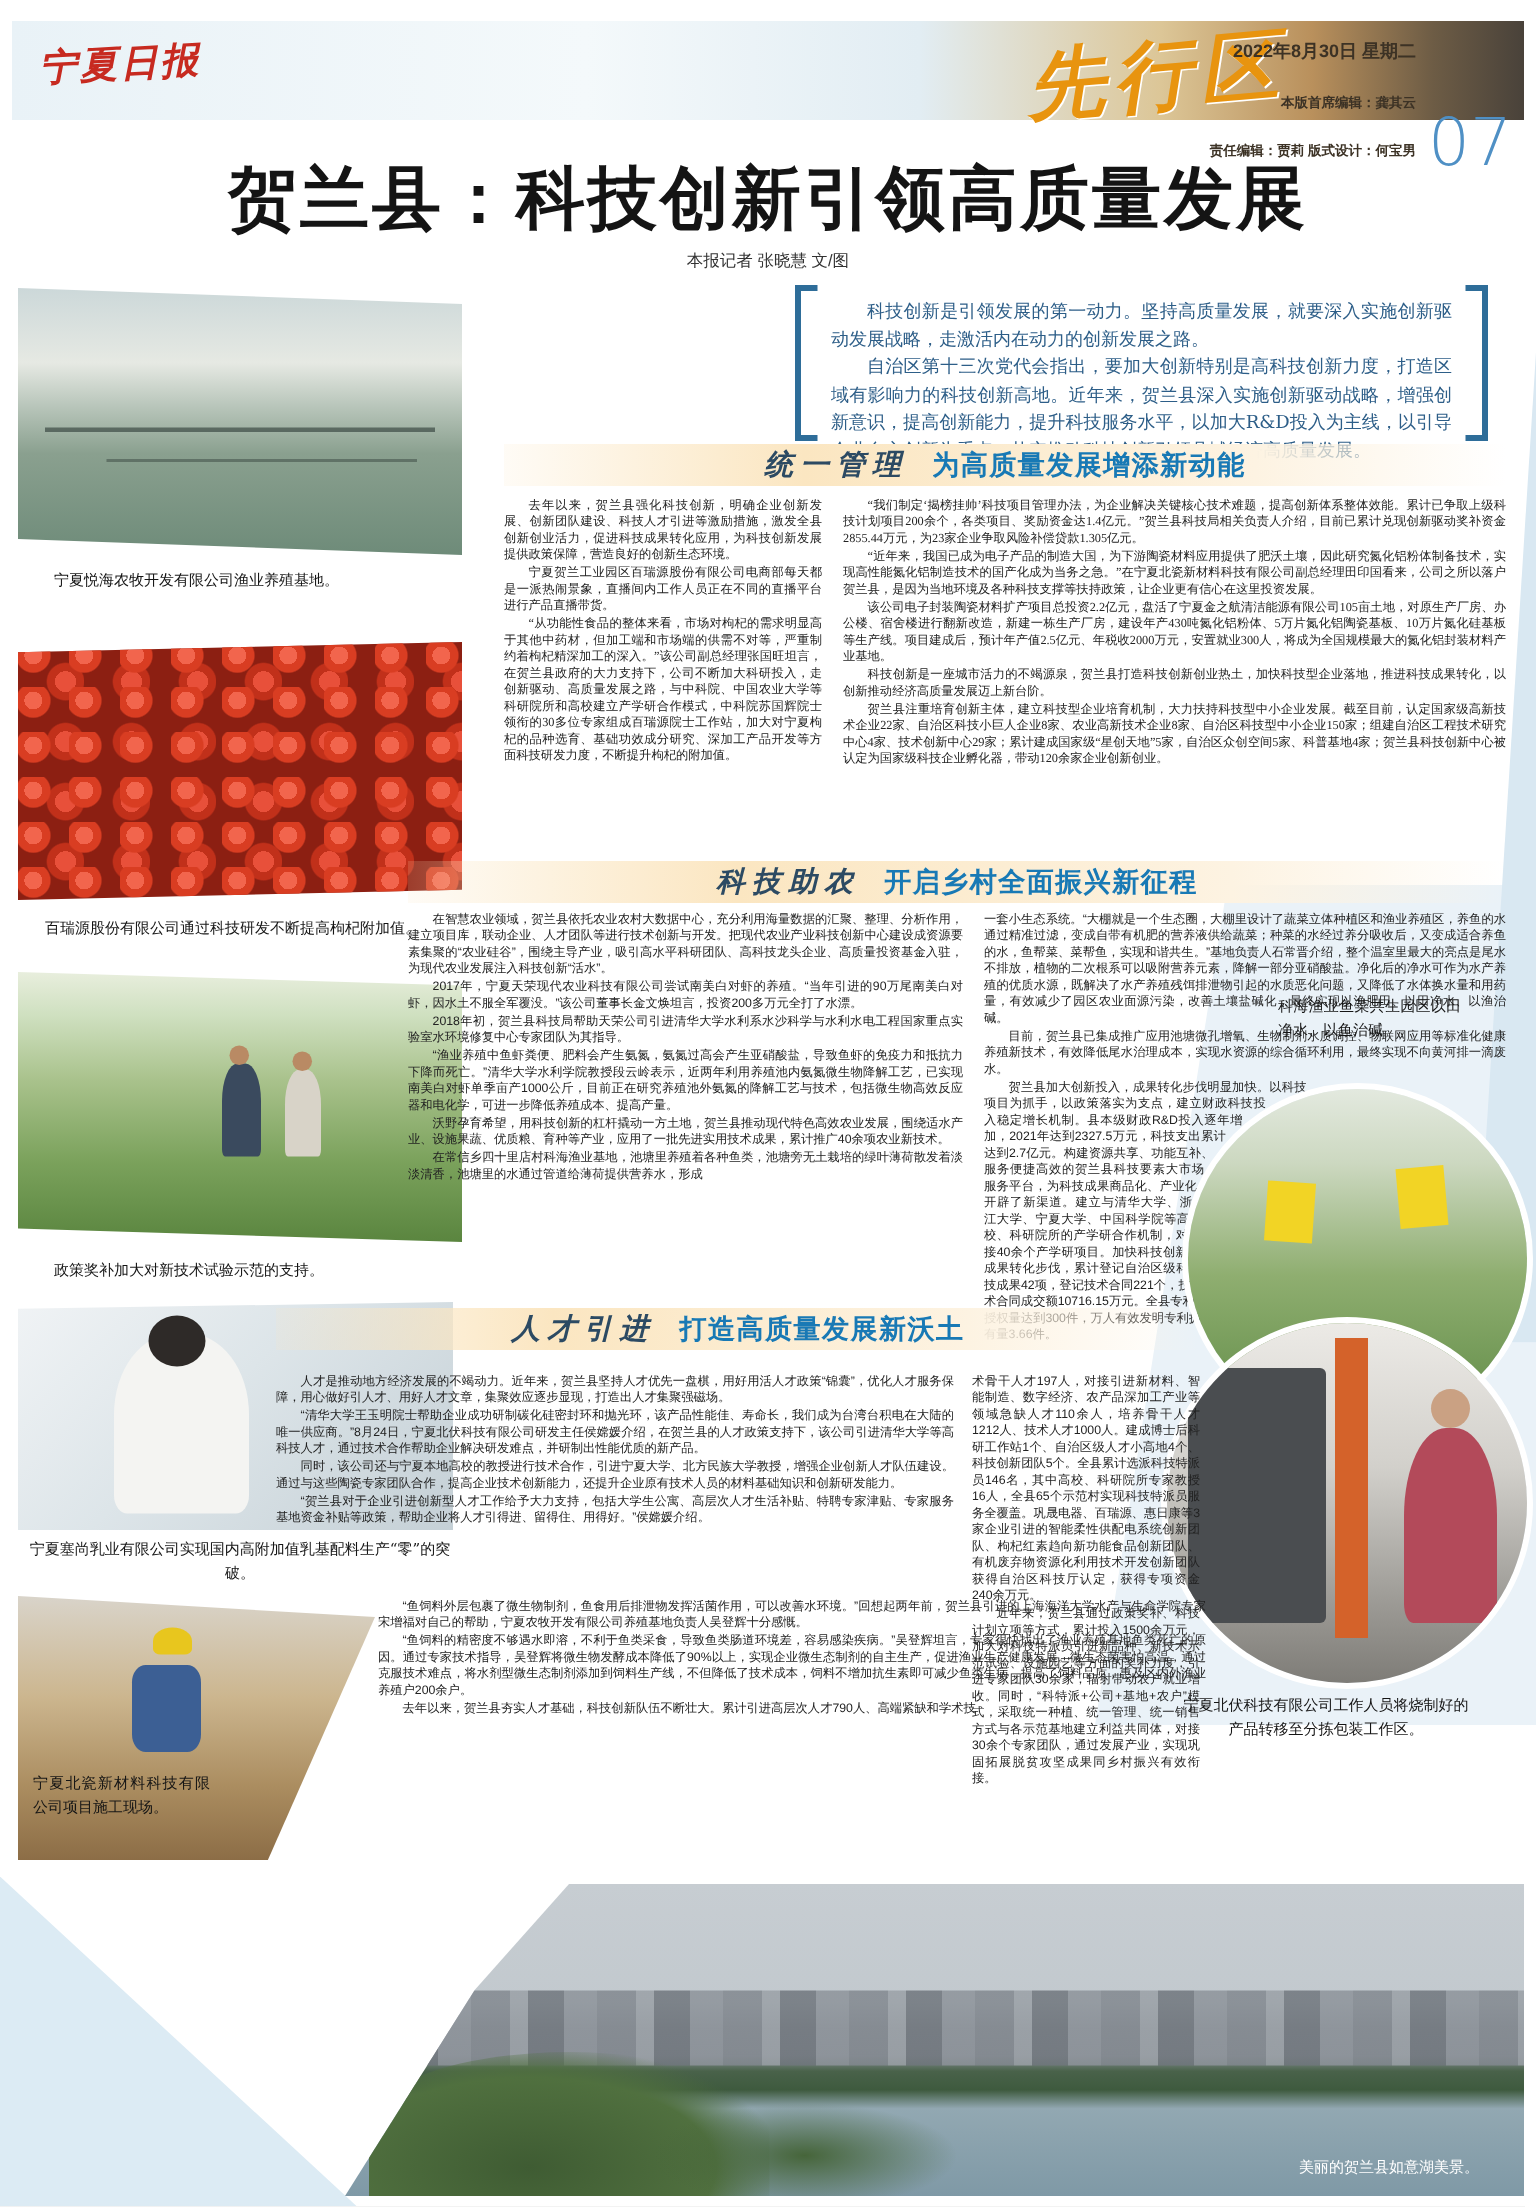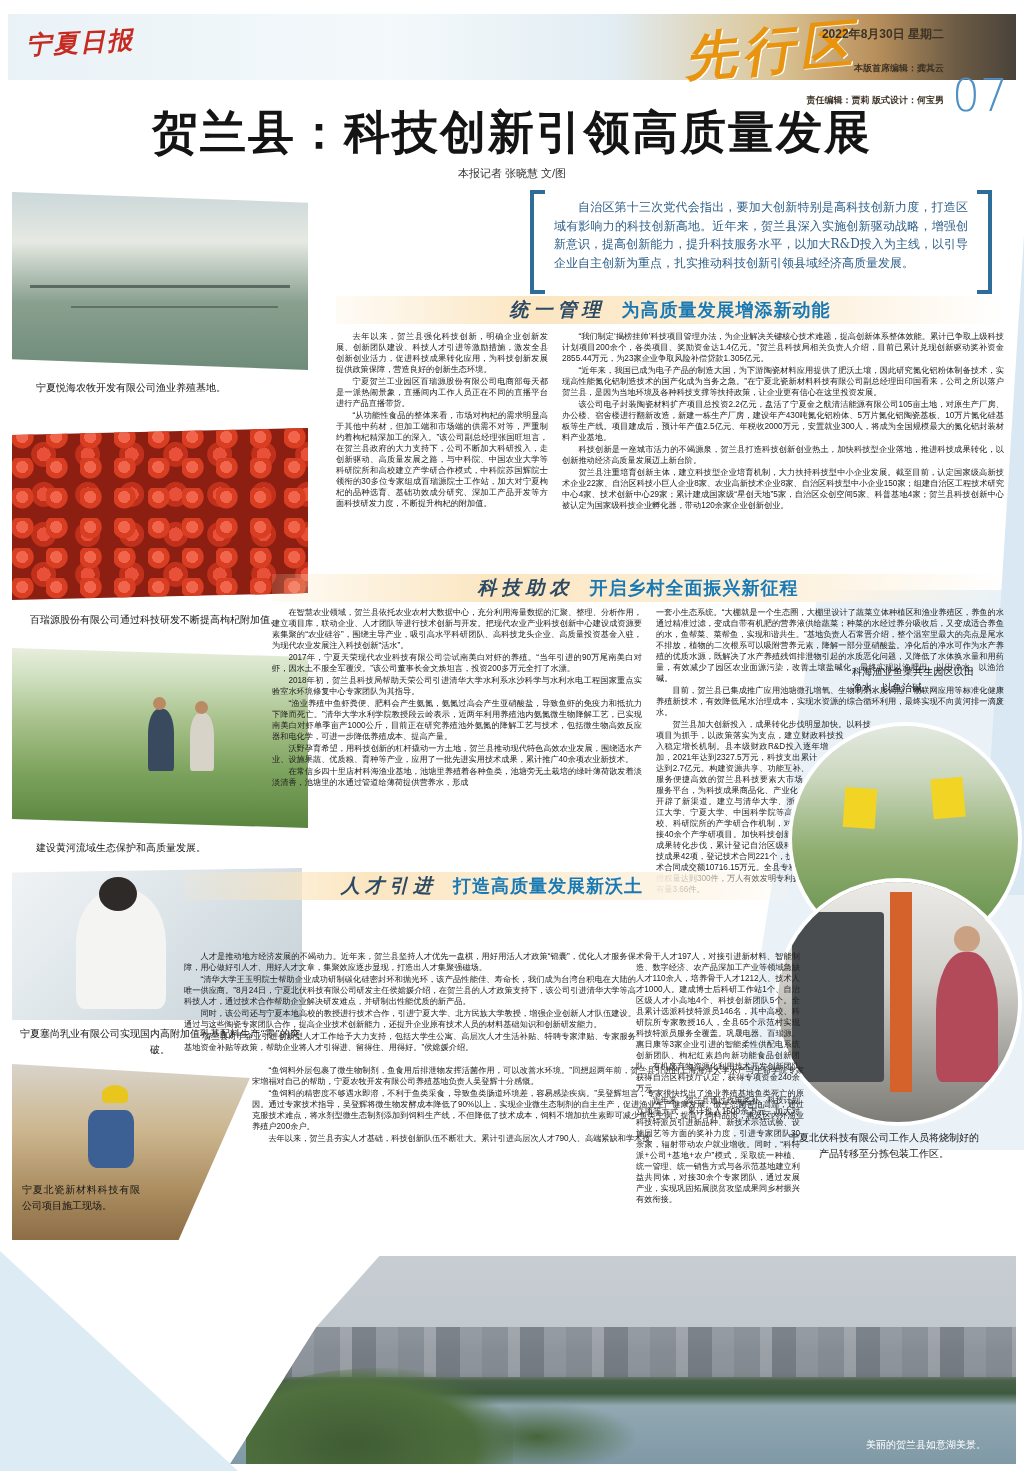--- a/index.html
+++ b/index.html
@@ -48,27 +48,27 @@
   
   .secbar{position:absolute;height:28px;z-index:3;display:flex;align-items:center;justify-content:center;
      background:linear-gradient(90deg,rgba(251,230,193,.15),#fbe6c1 30%,#fdf3e2 75%,rgba(253,243,226,0));}
   .s-tag{font-family:"DejaVu Serif",serif;font-style:italic;font-weight:bold;color:#2c4a63;
      font-size:19px;letter-spacing:5px;}
   .s-title{font-weight:700;color:#1879b5;font-size:18px;margin-left:16px;letter-spacing:1px;}
 
   
   .body-col p{margin:0 0 1px 0;text-indent:2em;font-size:8.2px;line-height:1.34;text-align:justify;color:#222;}
   .body-col p.noindent{text-indent:0;}
-  .s1-body{position:absolute;left:336px;top:332px;width:668px;height:240px;display:flex;gap:14px;z-index:2;overflow:hidden;}
+  .s1-body{position:absolute;left:336px;top:332px;width:668px;height:240px;display:flex;gap:14px;z-index:2;overflow:hidden;font-family:Liberation Serif, serif;}
   .s1-c1{width:212px;}
   .s1-c2{flex:1;}
   .s2-body{position:absolute;left:272px;top:608px;width:732px;z-index:2;display:flex;gap:14px;}
   .s2-c1{width:370px;height:262px;overflow:hidden;}
   .s2-c2{flex:1;}
-  .s3-flex{position:absolute;left:184px;top:952px;width:616px;display:flex;z-index:2;}
+  .s3-flex{position:absolute;left:184px;top:916px;width:616px;display:flex;gap:12px;z-index:2;}
   .s3-main{width:452px;height:158px;overflow:hidden;}
   .s3-side{flex:1;height:330px;overflow:hidden;}
   .s3-bottom{position:absolute;left:252px;top:1066px;width:552px;height:188px;z-index:2;overflow:hidden;}
 
   
   .ph{position:absolute;z-index:2;}
   .pond{left:12px;top:192px;width:296px;height:178px;clip-path:polygon(0 0,100% 6%,100% 100%,0 94%);
      background:linear-gradient(180deg,#ccd8d9 0%,#e6e9e3 28%,#b9c6bb 44%,#8aa08f 62%,#6e8b79 100%);}
   .pond-line{position:absolute;left:6%;top:52%;width:88%;height:3px;background:#3c4a44;opacity:.7;}
   .pond-line2{position:absolute;left:20%;top:64%;width:70%;height:2px;background:#46554d;opacity:.6;}
@@ -141,41 +141,42 @@
       <div class="hdr-ed">本版首席编辑：龚其云</div>
       <div class="hdr-ed">责任编辑：贾莉  版式设计：何宝男</div>
     </div>
     <div class="page-no">07</div>
   </div>
 
   <div class="headline">贺兰县：科技创新引领高质量发展</div>
   <div class="byline">本报记者 张晓慧 文/图</div>
 
   <div class="intro-box kai">
+    <p>科技创新是引领发展的第一动力。坚持高质量发展，就要深入实施创新驱动发展战略，走激活内在动力的创新发展之路。</p>
     <p>自治区第十三次党代会指出，要加大创新特别是高科技创新力度，打造区域有影响力的科技创新高地。近年来，贺兰县深入实施创新驱动战略，增强创新意识，提高创新能力，提升科技服务水平，以加大R&amp;D投入为主线，以引导企业自主创新为重点，扎实推动科技创新引领县域经济高质量发展。</p>
   </div>
 
   <div class="ph pond">
     <div class="pond-line"></div>
     <div class="pond-line2"></div>
   </div>
   <div class="cap cap-pond kai">宁夏悦海农牧开发有限公司渔业养殖基地。</div>
 
   <div class="ph goji"></div>
   <div class="cap cap-goji kai">百瑞源股份有限公司通过科技研发不断提高枸杞附加值。</div>
 
   <div class="ph field">
     <div class="fig1">
         <div class="fighead"></div>
       </div>
     <div class="fig2">
         <div class="fighead"></div>
       </div>
   </div>
-  <div class="cap cap-field kai">建设黄河流域生态保护和高质量发展。</div>
+  <div class="cap cap-field kai">政策奖补加大对新技术试验示范的支持。</div>
 
   <div class="ph lab">
     <div class="lab-person"></div>
     <div class="lab-hair"></div>
   </div>
   <div class="cap cap-dairy kai">宁夏塞尚乳业有限公司实现国内高附加值乳基配料生产“零”的突破。</div>
 
   <div class="ph worker">
     <div class="helmet"></div>
     <div class="vest"></div>

